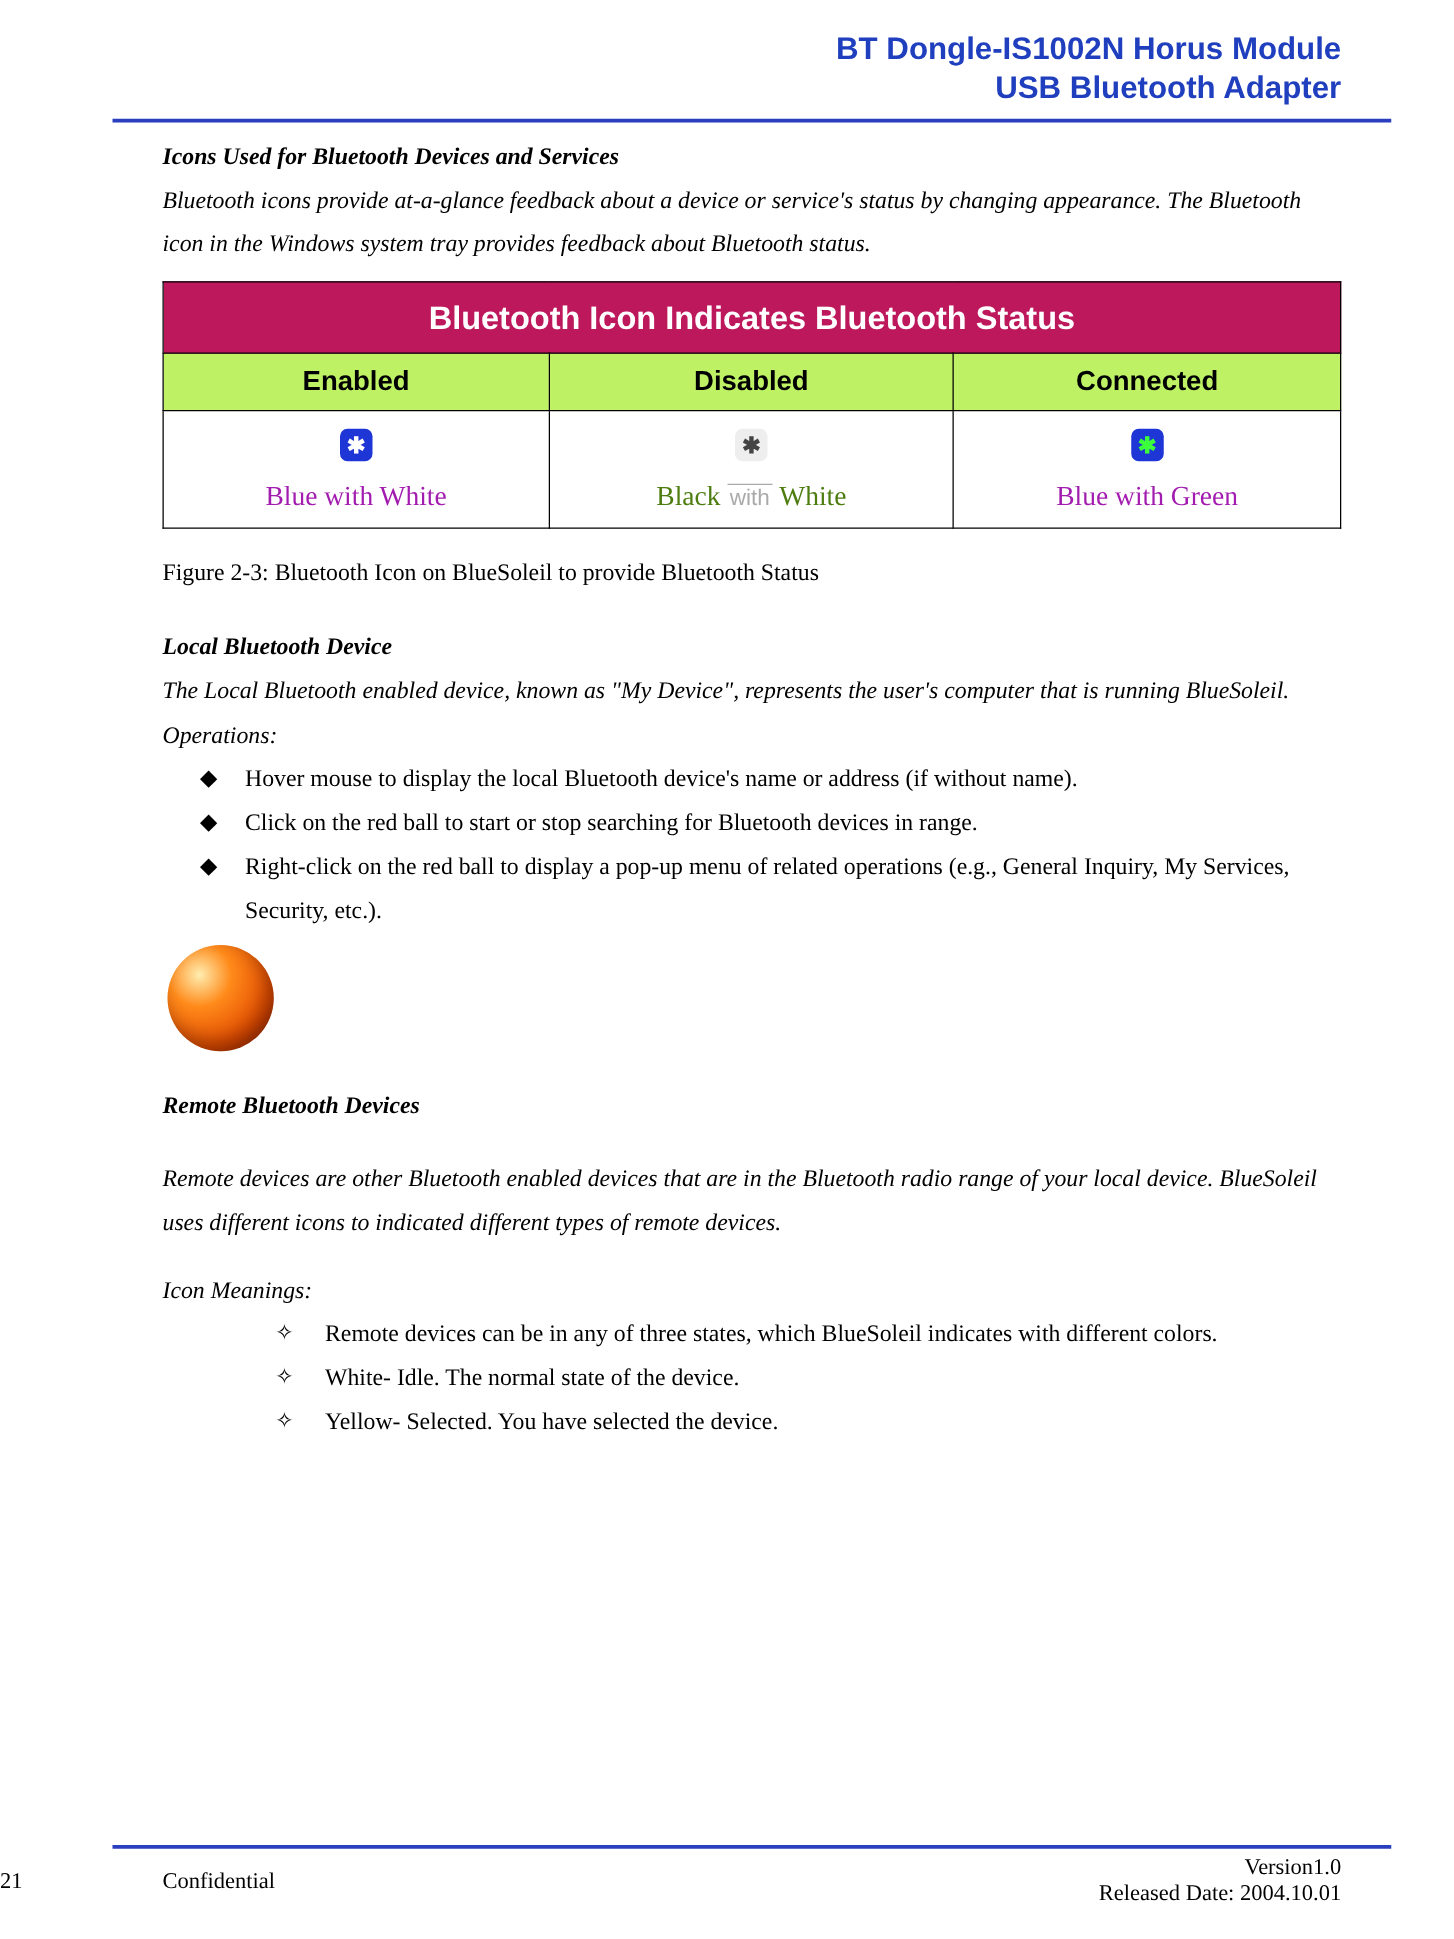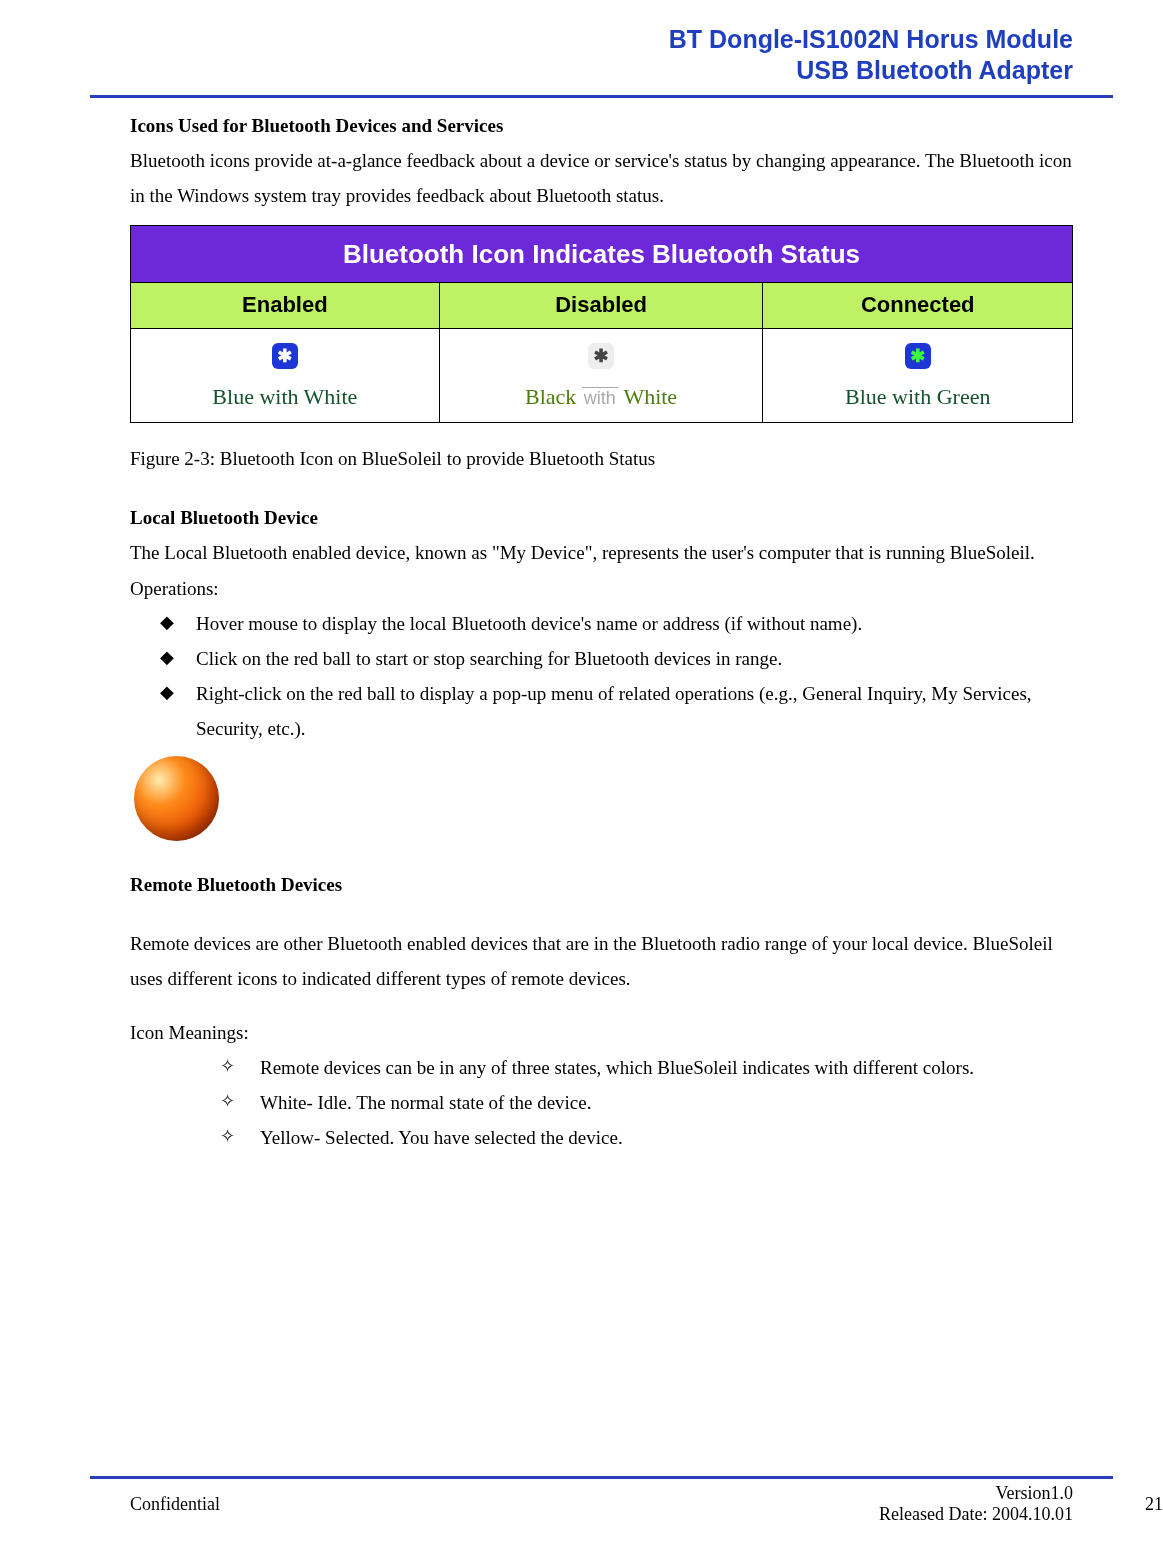--- a/index.html
+++ b/index.html
@@ -28,30 +28,30 @@
     border-top: 3px solid #2a3fbf;
     margin-top: 8px;
     margin-left: -40px;
     margin-right: -40px;
   }
   .content {
     padding-top: 10px;
     line-height: 1.85;
   }
   .bold { font-weight: bold; }
-  .para { margin: 0; }
+  .para { margin: 0; font-style: italic; }
   .figure-wrap { margin: 12px 0 18px 0; }
   .status-table {
     border: 1px solid #000;
     width: 100%;
     border-collapse: collapse;
     font-family: "Times New Roman", Times, serif;
   }
   .status-title {
-    background: #6d28d9;
+    background: #be185d;
     color: #fff;
     text-align: center;
     font-family: Arial, Helvetica, sans-serif;
     font-weight: bold;
     font-size: 26px;
     padding: 4px 0;
   }
   .status-header-row td {
     border: 1px solid #000;
     background: #bef264;
@@ -72,21 +72,21 @@
   .bt-icon {
     width: 26px; height: 26px; border-radius: 6px;
     display: inline-flex; align-items: center; justify-content: center;
     font-family: Arial, sans-serif; font-weight: bold; font-size: 18px;
     line-height: 1;
   }
   .bt-blue-white { background: #1f36d6; color: #fff; }
   .bt-black-white { background: #eee; color: #444; }
   .bt-blue-green { background: #1f36d6; color: #3cff3c; }
   .cell-stack { display: flex; flex-direction: column; align-items: center; }
-  .cell-label-blue { color: #14532d; font-family: "Times New Roman", serif; }
+  .cell-label-blue { color: #a21caf; font-family: "Times New Roman", serif; }
   .cell-label-black { color: #4d7c0f; font-family: Liberation Serif, serif; }
   .with-label { font-family: Arial, sans-serif; color: #aaa; border-top: 1px solid #aaa; font-size: 18px; padding: 0 2px; }
   .figcap { margin: 10px 0 24px 0; }
   ul.diamond-list {
     list-style: none;
     padding-left: 30px;
     margin: 0;
   }
   ul.diamond-list > li {
     position: relative;
@@ -123,21 +123,21 @@
   }
   .spacer { height: 24px; }
   .footer {
     position: absolute;
     left: 0; right: 0; bottom: 26px;
     padding: 0 90px 0 130px;
     font-family: "Times New Roman", serif;
     font-size: 18px;
   }
   .footer-row { display: flex; justify-content: space-between; align-items: center; margin-top: 2px; }
-  .footer .center { position: absolute; left: 0; right: 0; text-align: right; padding-left: 12px; }
+  .footer .center { position: absolute; left: 0; right: 0; text-align: left; }
   .bottom-rule { margin-top: 0; margin-bottom: 4px; }
 </style>
 </head>
 <body>
 
 <div class="page">
 
   <div class="header">
     <div>BT Dongle-IS1002N Horus Module</div>
     <div>USB Bluetooth Adapter</div>

